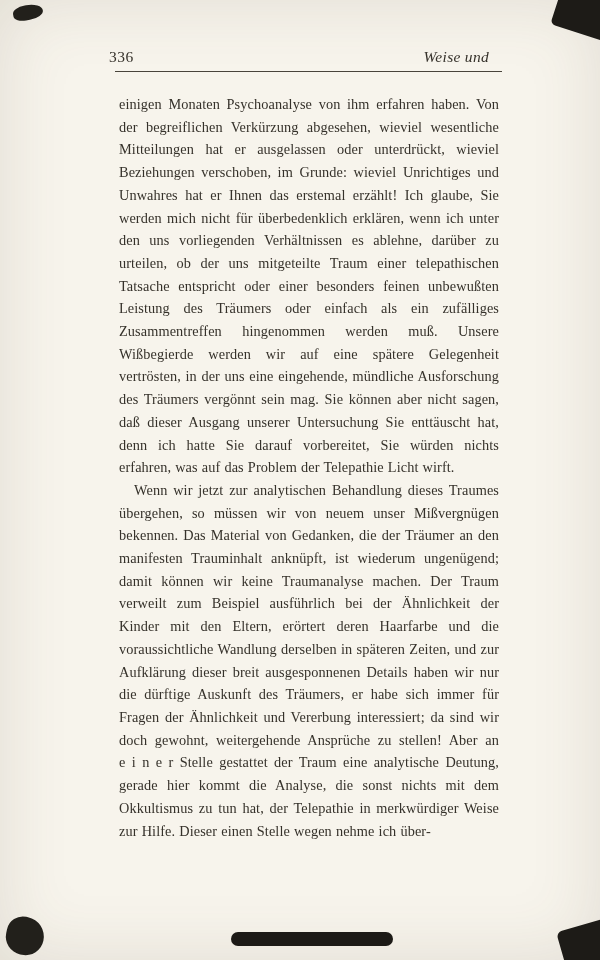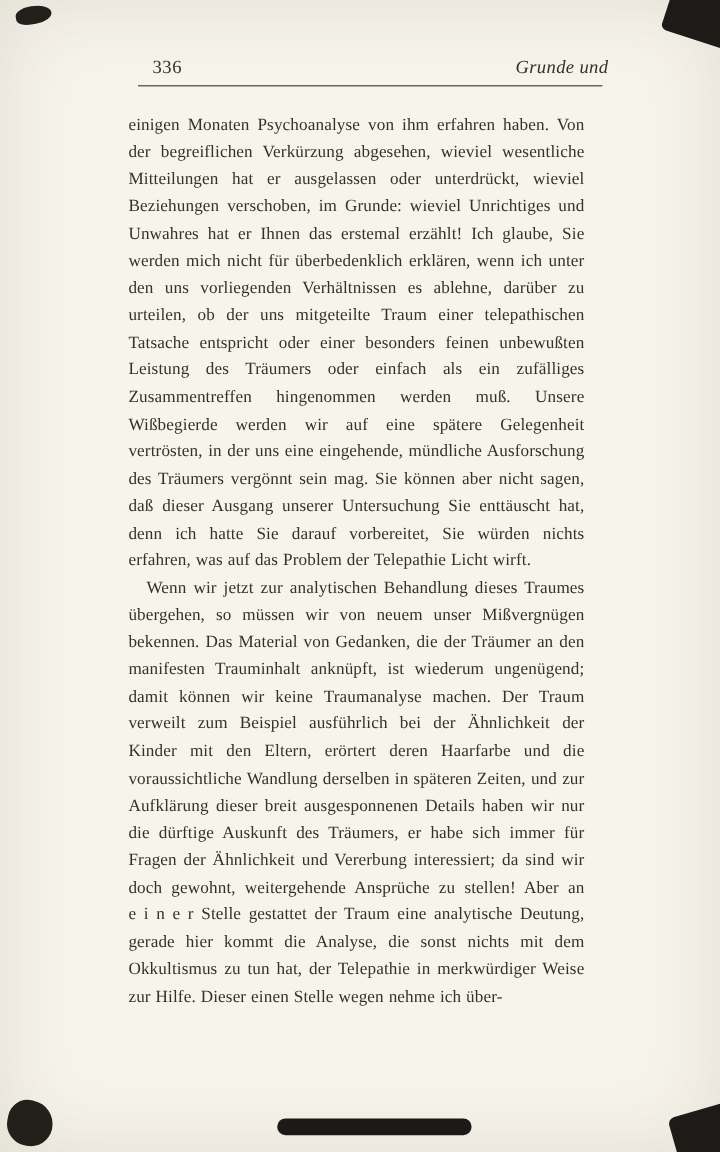--- a/index.html
+++ b/index.html
@@ -12,34 +12,34 @@
     position: relative;
     width: 600px; height: 960px;
     background: #f7f4ec;
     overflow: hidden;
     color: #35312a;
     box-shadow: inset 0 0 70px rgba(90,80,60,0.14);
   }
   
   .running-head {
     position: absolute;
-    top: 48px; left: 127px; width: 380px;
+    top: 48px; left: 109px; width: 380px;
     display: flex; justify-content: space-between; align-items: baseline;
   }
   .page-number { font-size: 15.5px; letter-spacing: 0.5px; }
   .running-title { font-style: italic; font-size: 15.5px; letter-spacing: 0.3px; }
   .head-rule {
     position: absolute;
     top: 71px; left: 115px; width: 387px; height: 1px;
     background: #49443b;
   }
   
   .text-block {
     position: absolute;
-    top: 93px; left: 107px; width: 380px;
+    top: 93px; left: 119px; width: 380px;
     text-align: justify;
     font-size: 14.3px;
     line-height: 22.7px;
     letter-spacing: 0.1px;
     word-spacing: 0.4px;
     hyphens: auto;
     -webkit-hyphens: auto;
   }
   .text-block p { margin: 0; }
   .p-indent { text-indent: 15px; font-family: Liberation Serif, serif; }
@@ -62,21 +62,21 @@
 <div class="page">
 
   <div class="artifact a-tl"></div>
   <div class="artifact a-tr"></div>
   <div class="artifact a-bl"></div>
   <div class="artifact a-br"></div>
   <div class="artifact a-bar"></div>
 
   <header class="running-head">
     <span class="page-number">336</span>
-    <span class="running-title">Grunde und</span>
+    <span class="running-title">Weise und</span>
   </header>
 
   <div class="head-rule"></div>
 
   <main class="text-block">
     <p class="p-first">einigen Monaten Psychoanalyse von ihm erfahren haben. Von der begreiflichen Verkürzung abgesehen, wieviel wesentliche Mitteilungen hat er ausgelassen oder unterdrückt, wieviel Beziehungen verschoben, im Grunde: wieviel Unrichtiges und Unwahres hat er Ihnen das erstemal erzählt! Ich glaube, Sie werden mich nicht für überbedenklich erklären, wenn ich unter den uns vorliegenden Verhältnissen es ablehne, darüber zu urteilen, ob der uns mitgeteilte Traum einer telepathischen Tatsache entspricht oder einer besonders feinen unbewußten Leistung des Träumers oder einfach als ein zufälliges Zusammentreffen hingenommen werden muß. Unsere Wißbegierde werden wir auf eine spätere Gelegenheit vertrösten, in der uns eine eingehende, mündliche Ausforschung des Träumers vergönnt sein mag. Sie können aber nicht sagen, daß dieser Ausgang unserer Untersuchung Sie enttäuscht hat, denn ich hatte Sie darauf vorbereitet, Sie würden nichts erfahren, was auf das Problem der Telepathie Licht wirft.</p>
     <p class="p-indent">Wenn wir jetzt zur analytischen Behandlung dieses Traumes übergehen, so müssen wir von neuem unser Mißvergnügen bekennen. Das Material von Gedanken, die der Träumer an den manifesten Trauminhalt anknüpft, ist wiederum ungenügend; damit können wir keine Traumanalyse machen. Der Traum verweilt zum Beispiel ausführlich bei der Ähnlichkeit der Kinder mit den Eltern, erörtert deren Haarfarbe und die voraussichtliche Wandlung derselben in späteren Zeiten, und zur Aufklärung dieser breit ausgesponnenen Details haben wir nur die dürftige Auskunft des Träumers, er habe sich immer für Fragen der Ähnlichkeit und Vererbung interessiert; da sind wir doch gewohnt, weitergehende Ansprüche zu stellen! Aber an e&nbsp;i&nbsp;n&nbsp;e&nbsp;r Stelle gestattet der Traum eine analytische Deutung, gerade hier kommt die Analyse, die sonst nichts mit dem Okkultismus zu tun hat, der Telepathie in merkwürdiger Weise zur Hilfe. Dieser einen Stelle wegen nehme ich über-</p>
   </main>
 
 </div>

